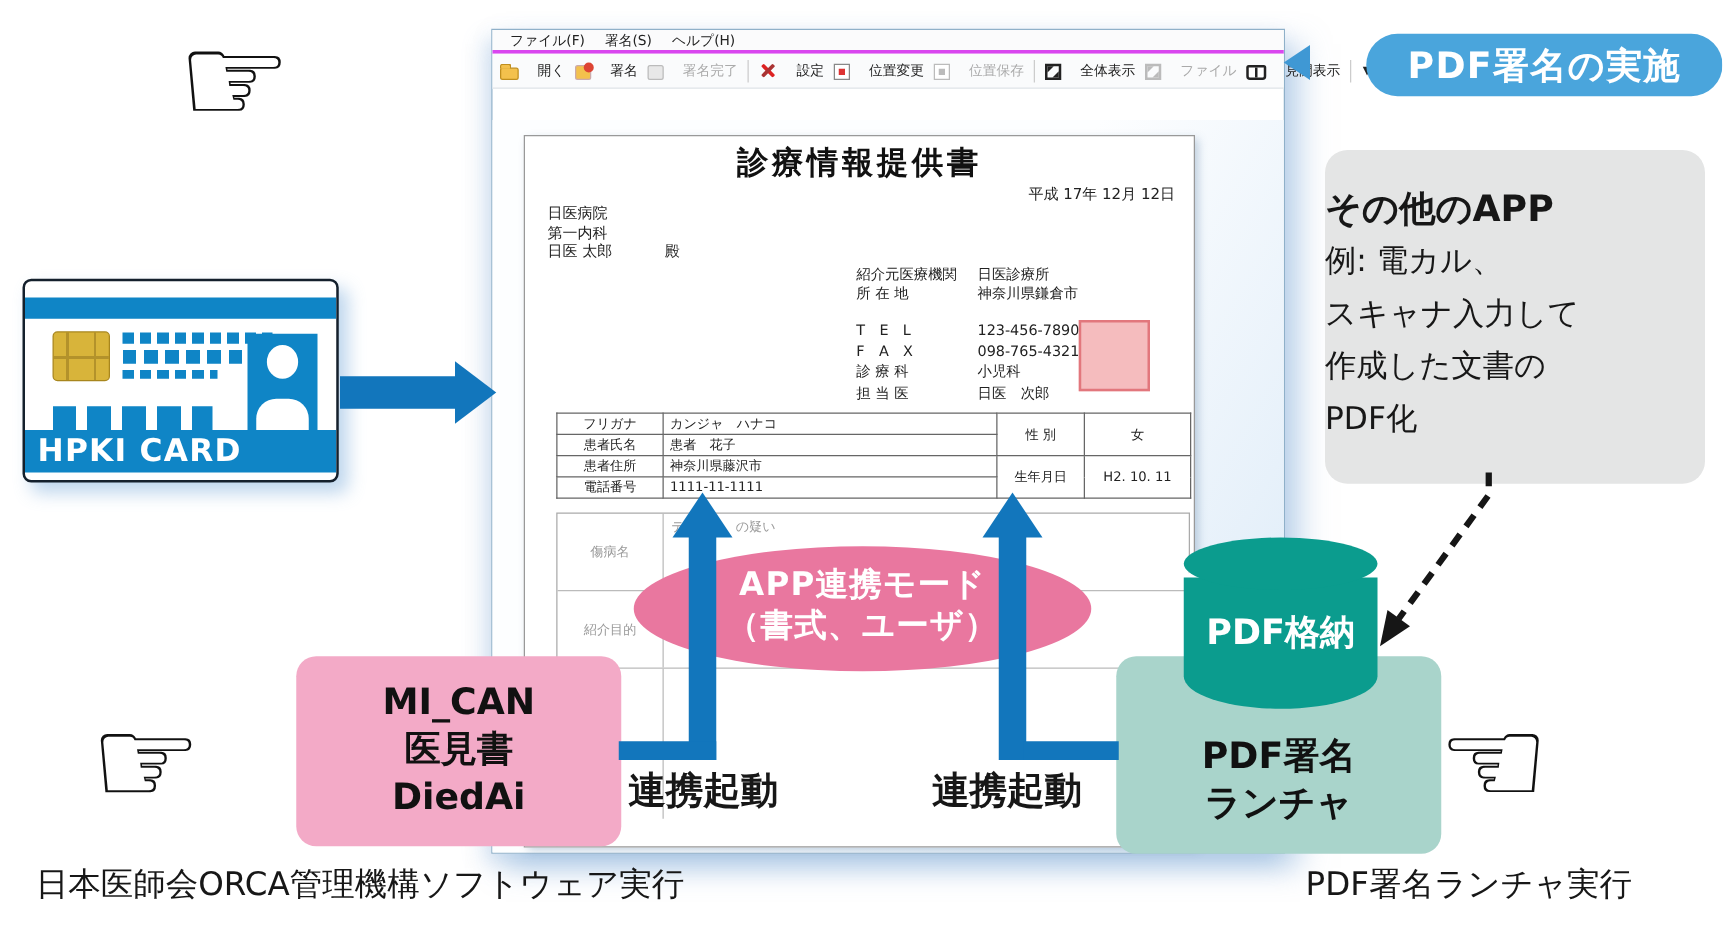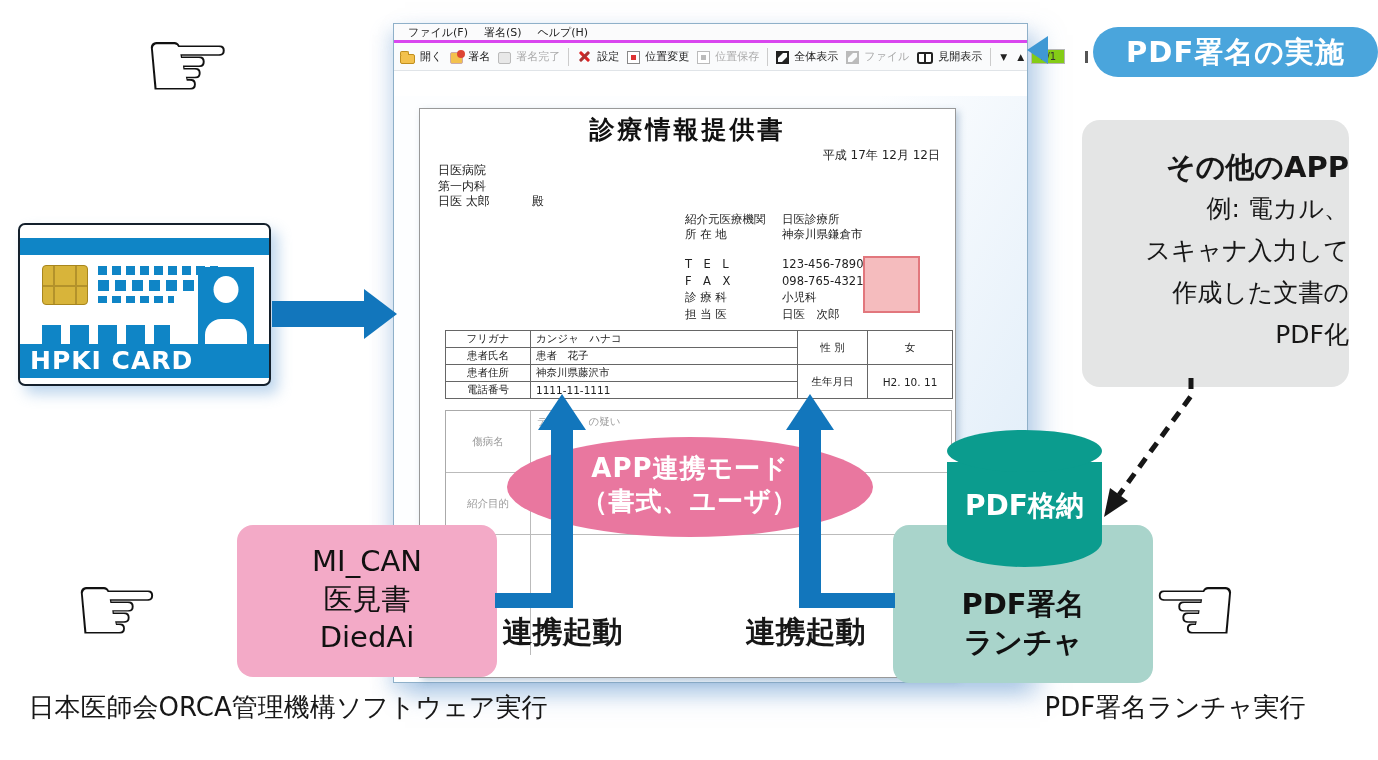--- a/index.html
+++ b/index.html
@@ -53,52 +53,52 @@
     border-left:24px solid transparent;border-right:24px solid transparent;border-bottom:36px solid var(--blue)}
   .elbow{position:absolute;top:593px;height:15px;background:var(--blue);z-index:50}
   .linklabel{position:absolute;top:612px;width:165px;text-align:center;font-size:30px;font-weight:700;color:var(--ink);z-index:55}
 
   
   .ellipse{position:absolute;left:507px;top:437px;width:366px;height:100px;background:var(--pinkellipse);border-radius:50%;
     z-index:40;color:#fff;font-weight:700;font-size:26px;line-height:33px;text-align:center;padding-top:15px;letter-spacing:1px}
 
   
   .mican{position:absolute;left:237px;top:525px;width:260px;height:152px;background:var(--pinkbox);border-radius:16px;
-    z-index:30;text-align:center;font-size:29px;font-weight:400;color:#111;line-height:38px;padding-top:17px}
+    z-index:30;text-align:center;font-size:29px;font-weight:700;color:#111;line-height:38px;padding-top:17px}
   .launcher{position:absolute;left:893px;top:525px;width:260px;height:158px;background:var(--teallight);border-radius:16px;
     z-index:30;text-align:center;font-size:29px;font-weight:700;color:#111;line-height:38px;padding-top:60px}
   .cyl-white{position:absolute;left:947px;top:444px;width:155px;height:42px;border-radius:50%;background:#fff;z-index:35}
   .cyl-body{position:absolute;left:947px;top:462px;width:155px;height:105px;background:var(--tealdark);
     border-radius:0 0 50% 50%/0 0 26px 26px;z-index:35}
   .cyl-top{position:absolute;left:947px;top:430px;width:155px;height:42px;border-radius:50%;background:var(--tealdark);z-index:36}
   .cyl-label{position:absolute;left:947px;top:487px;width:155px;text-align:center;color:#fff;font-weight:700;font-size:28px;z-index:37}
 
-  .otherapp{position:absolute;left:1082px;top:120px;width:267px;height:267px;background:var(--graybox);border-radius:18px;z-index:20;
-    text-align:right;color:var(--ink)}
+  .otherapp{position:absolute;left:1060px;top:120px;width:304px;height:267px;background:var(--graybox);border-radius:18px;z-index:20;
+    text-align:left;color:var(--ink)}
   .otherapp .oa-title{margin-top:28px;font-size:29px;font-weight:700}
   .otherapp .oa-line{font-size:25px;line-height:42px}
   .otherapp .oa-line:first-of-type{margin-top:8px}
 
   .caption{position:absolute;top:690px;font-size:26px;font-weight:400;color:var(--ink);z-index:25;text-align:center}
   .caption-l{left:8px;width:560px}
   .caption-r{left:985px;width:380px}
 
   
   .window{position:absolute;left:393px;top:23px;width:635px;height:660px;background:#fff;border:1px solid #8fb0c9;z-index:10;
     box-shadow:12px 12px 22px rgba(125,170,215,.5),-6px 8px 16px rgba(125,170,215,.3)}
   .titlebar{position:relative;height:24px;background:#fdfdfd;border-bottom:1px solid #ececec;display:flex;align-items:center;padding:0 4px}
   .appicon{width:13px;height:13px;border:1px solid #c33;background:#fff;margin:0 5px;flex:none;position:relative}
   .appicon::after{content:"";position:absolute;left:2px;top:2px;width:5px;height:5px;background:#d43}
   .titletext{font-size:11px;color:#333;flex:1;white-space:nowrap;overflow:hidden}
   .winctl{display:flex}
   .winctl span{width:36px;text-align:center;font-size:12px;color:#333;line-height:22px;cursor:default}
   .menubar{height:19px;background:#fbfbfc;display:flex;align-items:center;padding-left:6px;border-bottom:3px solid #d946ef}
   .menubar span{font-size:11px;color:#222;padding:0 8px}
   .toolbar{height:28px;background:#fafbfc;border-bottom:1px solid #e0e4e8;display:flex;align-items:center;padding:0 4px;gap:4px}
-  .tbtn{display:flex;align-items:center;gap:5px;font-size:11px;color:#222;padding:0 2px;white-space:nowrap}
+  .tbtn{display:flex;align-items:center;gap:15px;font-size:11px;color:#222;padding:0 2px;white-space:nowrap}
   .tbtn.disabled{color:#aaa}
   .tsep{width:1px;height:18px;background:#ccc;margin:0 2px;flex:none}
   .ic{width:15px;height:15px;position:relative;flex:none;display:inline-block}
   .ic-folder{background:#f3c14d;border:1px solid #c08f1f;border-radius:2px;height:10px;margin-top:4px;width:15px}
   .ic-folder::before{content:"";position:absolute;left:-1px;top:-4px;width:7px;height:3px;background:#f3c14d;border:1px solid #c08f1f;border-bottom:none;border-radius:2px 2px 0 0}
   .ic-sign{background:#f3c14d;border:1px solid #caa;border-radius:2px;height:12px;margin-top:2px;width:13px}
   .ic-sign::after{content:"";position:absolute;right:-3px;top:-3px;width:8px;height:8px;border-radius:50%;background:#d43}
   .ic-gray{background:#e8e8e8;border:1px solid #bbb;height:12px;margin-top:2px;border-radius:2px;width:13px}
   .ic-tools{height:15px;width:15px}
   .ic-tools::before,.ic-tools::after{content:"";position:absolute;left:1px;top:6px;width:13px;height:3px;border-radius:1px}

